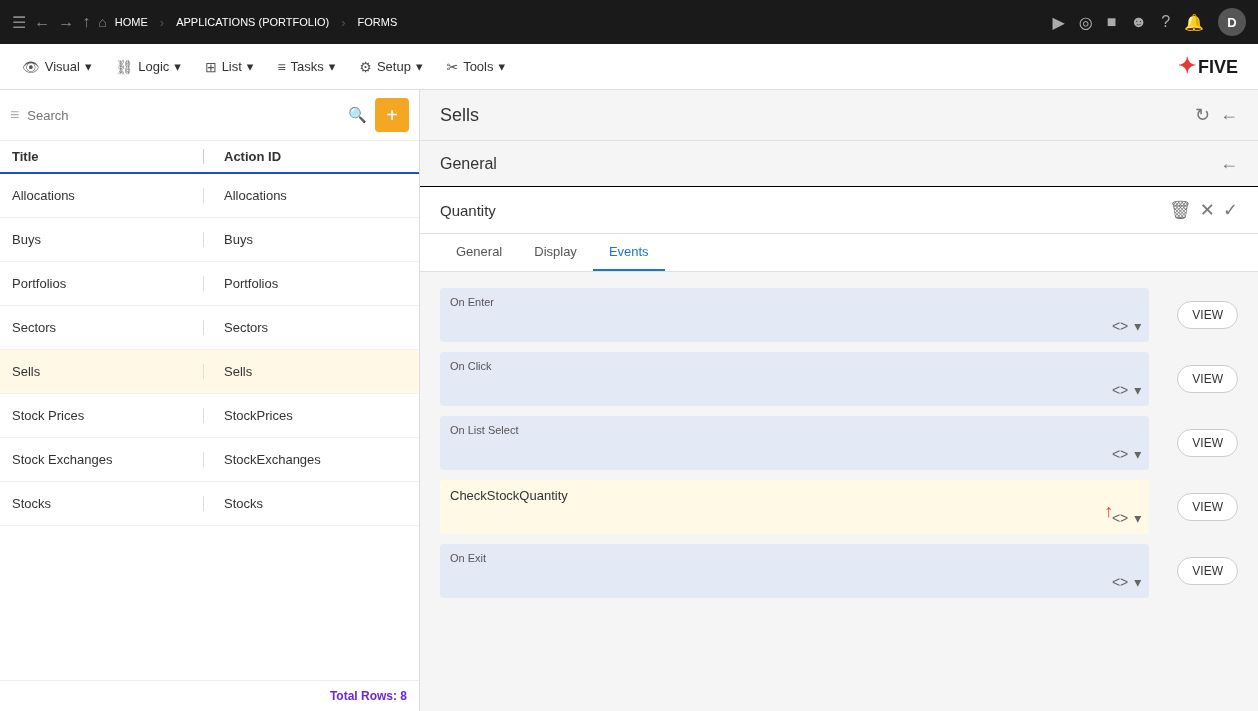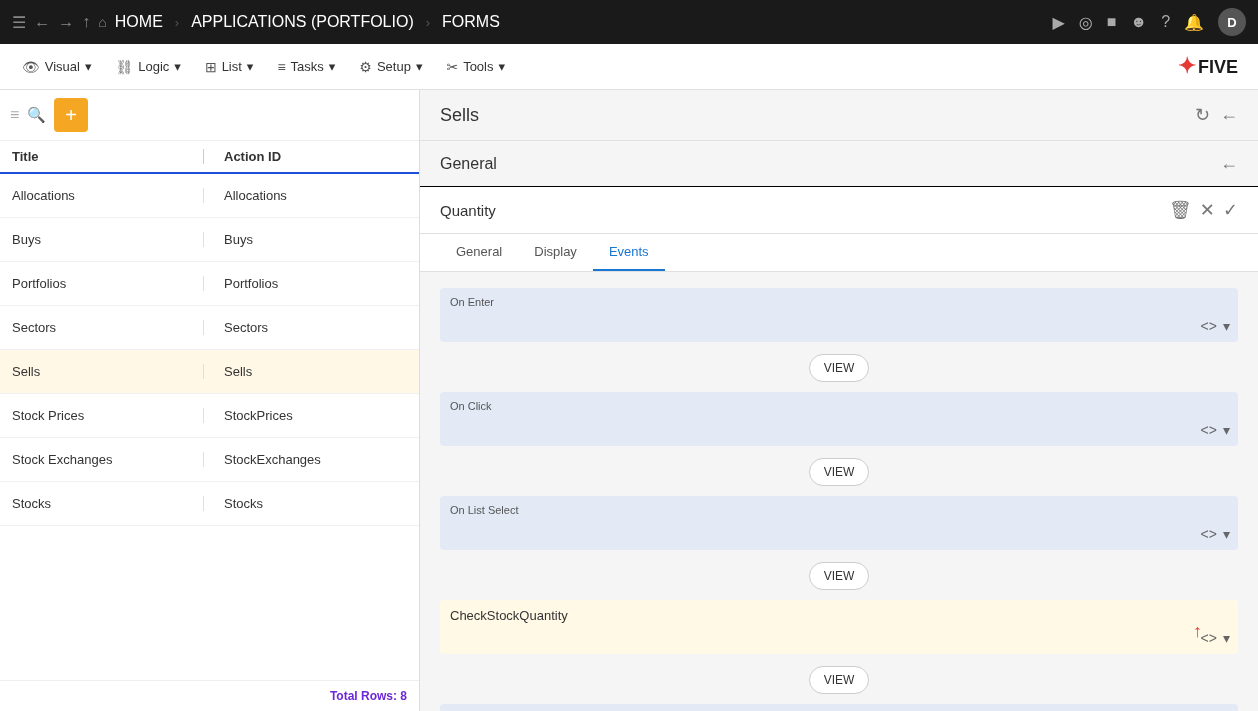--- a/index.html
+++ b/index.html
@@ -5,21 +5,21 @@
     * { box-sizing: border-box; margin: 0; padding: 0; }
     body { font-family: 'Segoe UI', Arial, sans-serif; font-size: 13px; background: #f0f0f0; overflow: hidden; }
 
     
     .top-nav {
       display: flex; align-items: center; background: #1a1a1a; color: #ccc;
       height: 44px; padding: 0 12px; gap: 8px;
     }
     .top-nav-icon { color: #888; cursor: pointer; font-size: 16px; }
     .top-nav-sep { color: #555; margin: 0 4px; }
-    .top-nav-crumb { color: #ccc; font-size: 16px; font-weight: 500; text-align: center; }
+    .top-nav-crumb { color: #ccc; font-size: 11px; font-weight: 500; text-align: center; }
     .top-nav-crumb.active { color: #fff; }
     .top-nav-right { margin-left: auto; display: flex; align-items: center; gap: 14px; }
     .top-nav-right span { color: #aaa; font-size: 16px; cursor: pointer; }
     .avatar { width: 28px; height: 28px; border-radius: 50%; background: #555; color: #fff; display: flex; align-items: center; justify-content: center; font-size: 13px; font-weight: bold; }
 
     
     .menu-bar {
       display: flex; align-items: center; background: #fff; height: 46px;
       padding: 0 12px; border-bottom: 1px solid #e0e0e0; gap: 4px;
     }
@@ -75,21 +75,21 @@
     .quantity-actions { display: flex; gap: 8px; align-items: center; color: #777; }
     .quantity-actions span { cursor: pointer; font-size: 18px; }
 
     
     .tabs { display: flex; border-bottom: 1px solid #e0e0e0; background: #fff; padding: 0 20px; }
     .tab { padding: 10px 16px; cursor: pointer; font-size: 13px; color: #555; border-bottom: 2px solid transparent; }
     .tab.active { color: #1976d2; border-bottom-color: #1976d2; font-weight: 500; }
 
     
     .events-content { flex: 1; overflow-y: auto; padding: 16px 20px; background: #f5f5f5; }
-    .event-row { display: flex; align-items: stretch; margin-bottom: 10px; gap: 12px; flex-direction: column; }
+    .event-row { display: flex; align-items: stretch; margin-bottom: 10px; gap: 28px; }
     .event-box { flex: 1; background: #e3eaf5; border-radius: 4px; padding: 8px 10px; min-height: 54px; position: relative; }
     .event-box.highlight { background: #fff9e6; }
     .event-label { font-size: 11px; color: #555; margin-bottom: 2px; }
     .event-value { font-size: 13px; color: #333; font-weight: 500; }
     .event-controls { display: flex; align-items: center; gap: 6px; position: absolute; right: 8px; bottom: 8px; }
     .event-code-icon { color: #666; font-size: 14px; cursor: pointer; }
     .event-chevron { color: #666; font-size: 14px; cursor: pointer; }
     .view-btn { padding: 6px 14px; border: 1px solid #ccc; background: #fff; border-radius: 14px; cursor: pointer; font-size: 12px; color: #333; font-weight: 500; align-self: center; white-space: nowrap; }
 
     
@@ -162,20 +162,21 @@
       <text x="22" y="20" font-family="Arial" font-size="18" font-weight="bold" fill="#1a1a1a">FIVE</text>
     </svg>
   </div>
 </div>
 
 <div class="main-layout">
 
   <div class="left-panel">
     <div class="search-bar">
       <span style="color:#aaa;font-size:16px;">≡</span>
+      <input type="text" placeholder="Search" style="">
       <span class="search-icon">🔍</span>
       <button class="add-btn">+</button>
     </div>
     <div class="table-header">
       <span class="col-title">Title</span>
       <div class="col-divider"></div>
       <span class="col-action">Action ID</span>
     </div>
     <div class="table-body" id="table-body">
     <div class="table-row">

